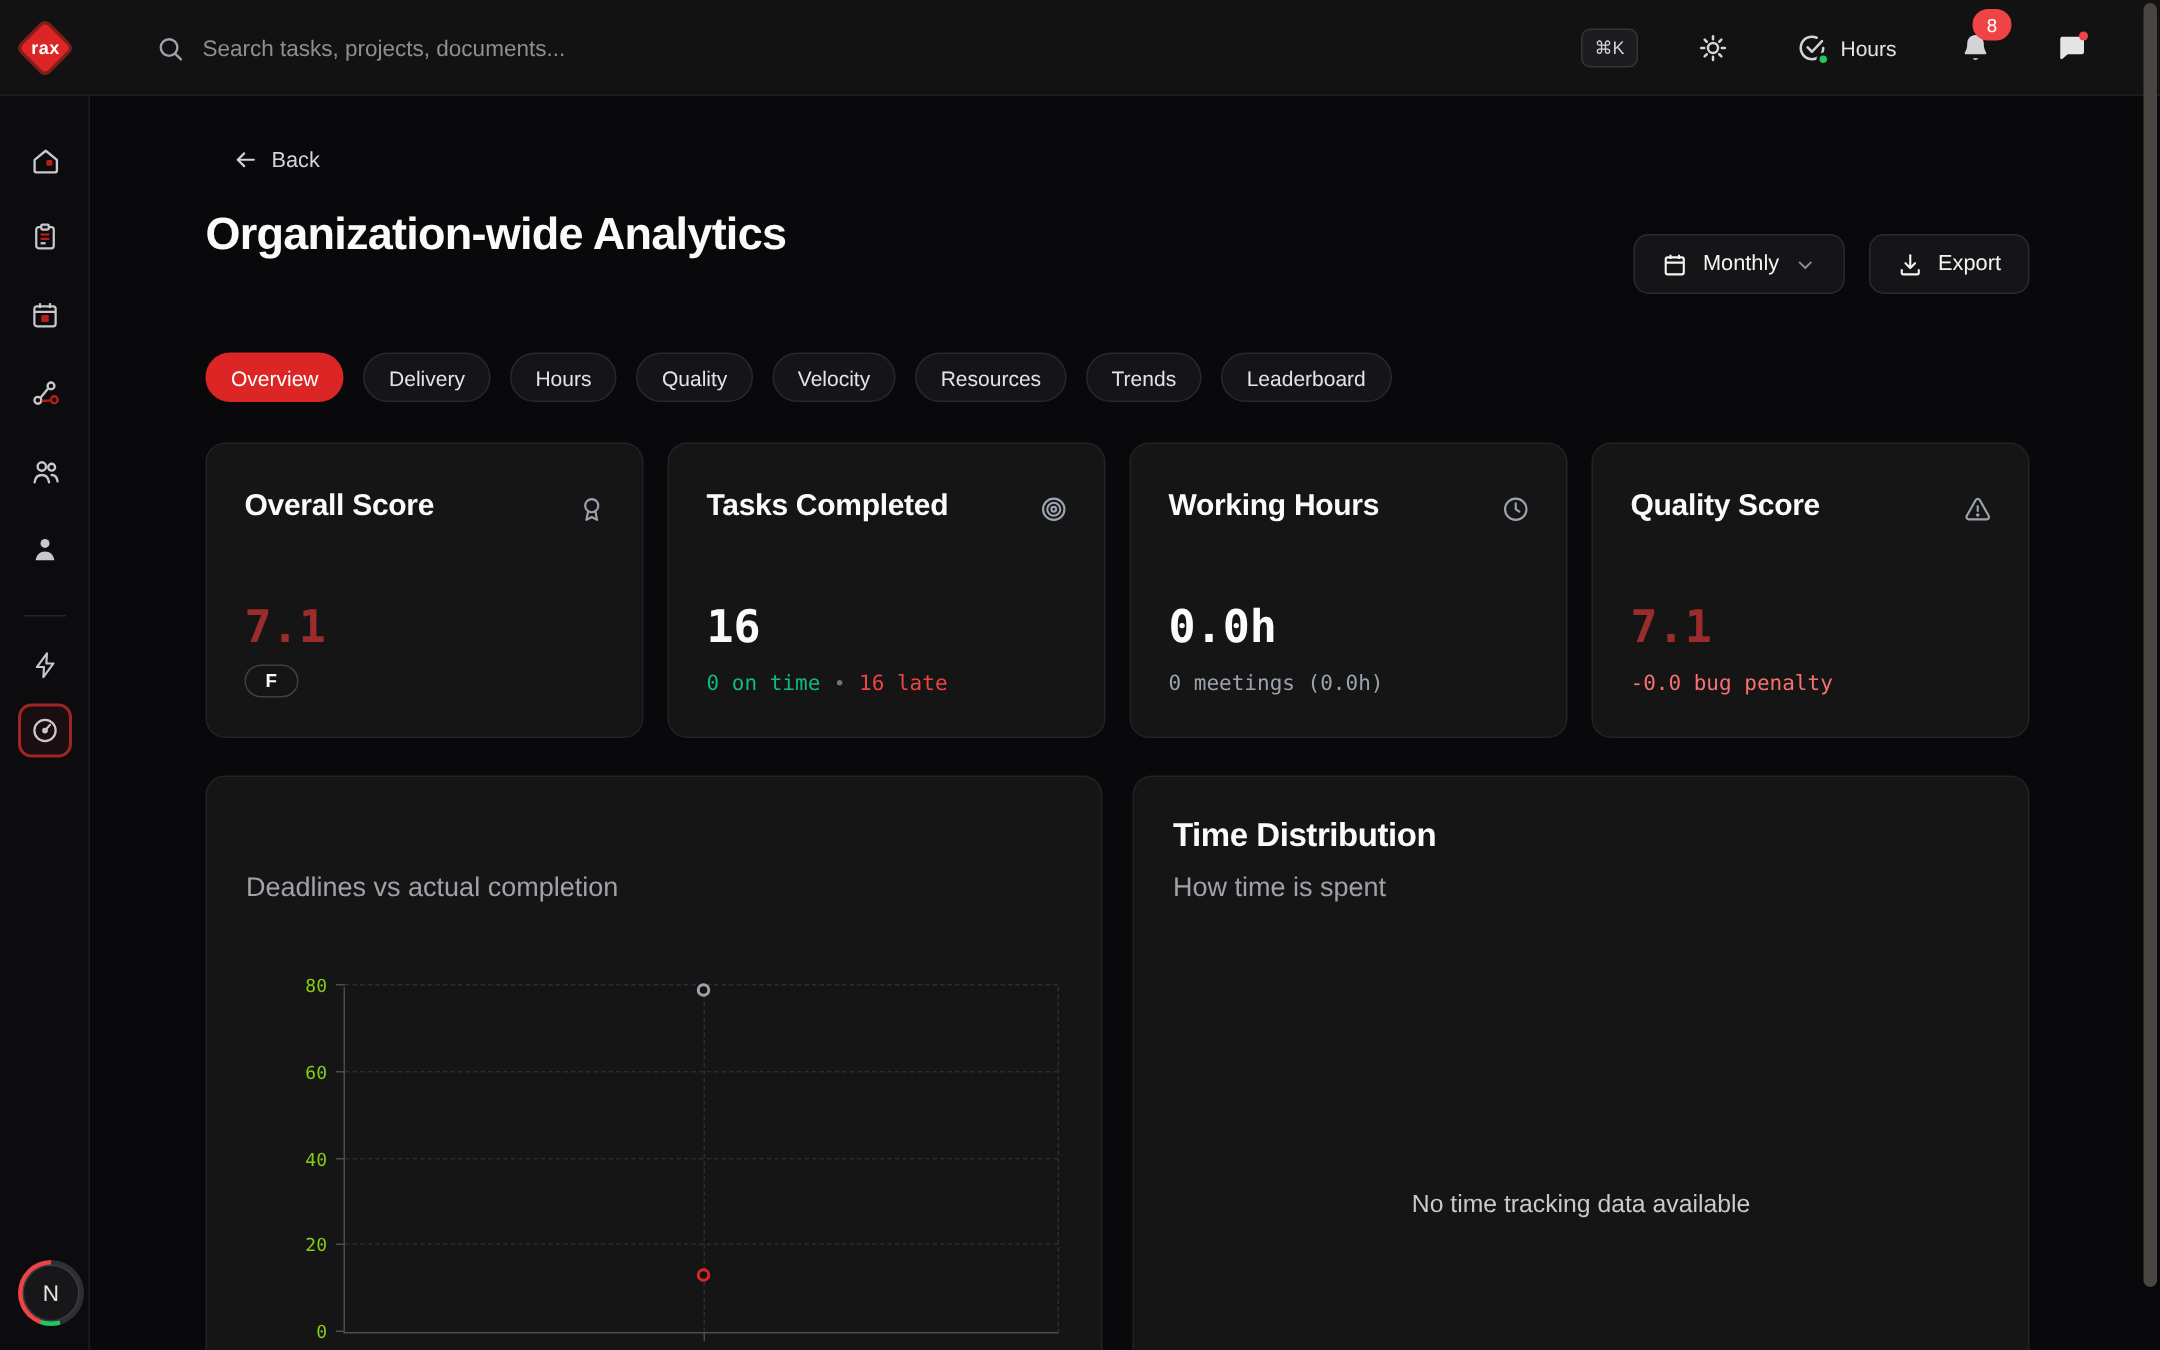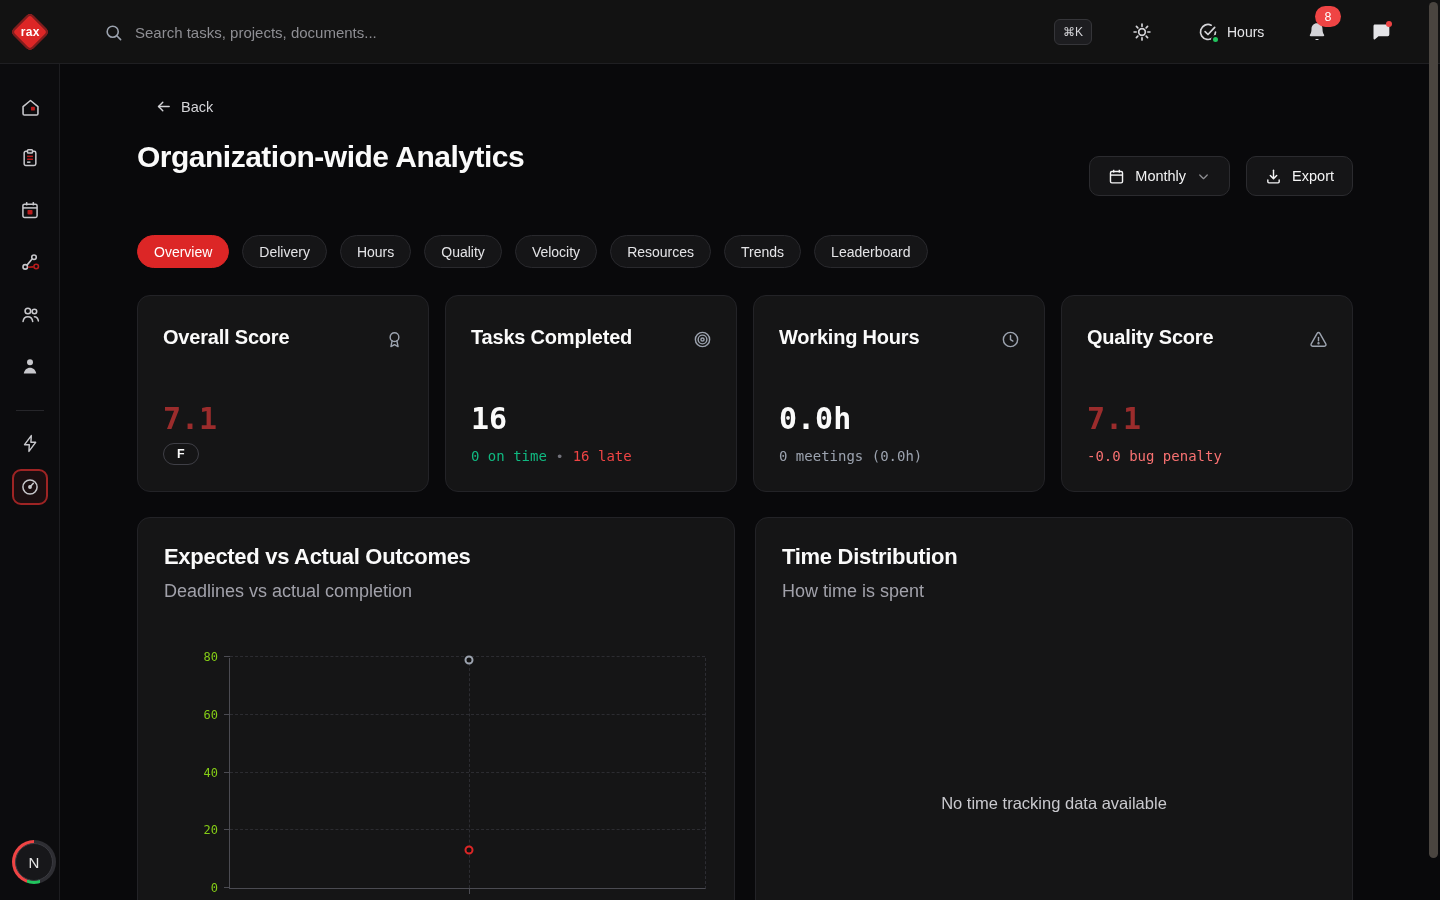--- a/index.html
+++ b/index.html
@@ -363,21 +363,20 @@
           </svg>
       </span>
       <div class="m-value mono c-score">7.1</div>
       <div class="m-sub mono c-pen">-0.0 bug penalty</div>
     </div>
   </section>
 
   <section class="charts">
 
     <div class="card">
-      <div class="ch-title">Expected vs Actual Outcomes</div>
       <div class="ch-sub">Deadlines vs actual completion</div>
       <div class="plot mono">
           <div class="ytick" style="bottom: 0px;"></div>
           <div class="ylab" style="bottom: 0px;">0</div>
           <div class="gridline" style="bottom: 57.75px;"></div>
           <div class="ytick" style="bottom: 57.75px;"></div>
           <div class="ylab" style="bottom: 57.75px;">20</div>
           <div class="gridline" style="bottom: 115.5px;"></div>
           <div class="ytick" style="bottom: 115.5px;"></div>
           <div class="ylab" style="bottom: 115.5px;">40</div>

